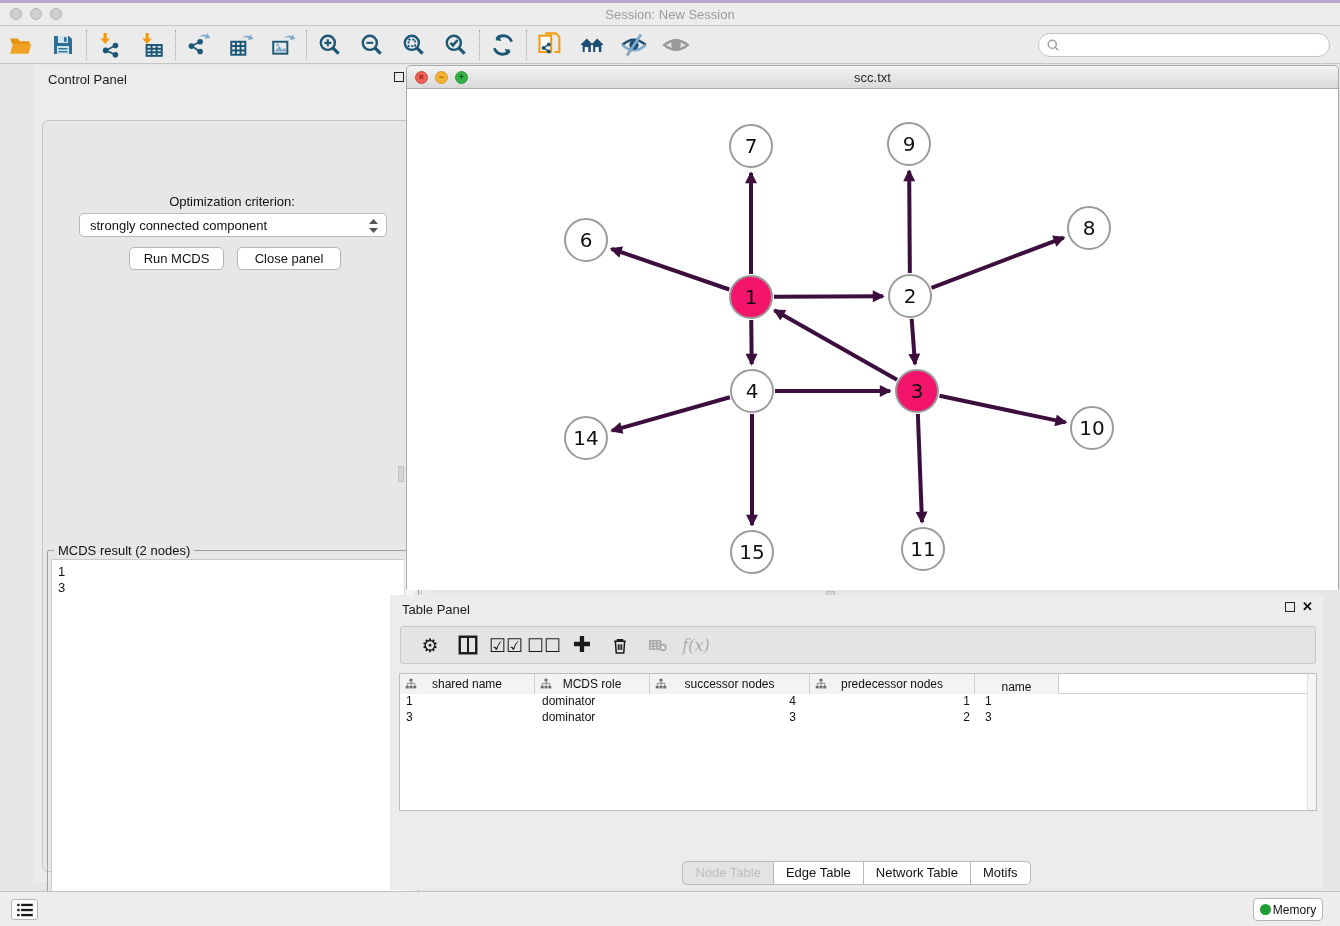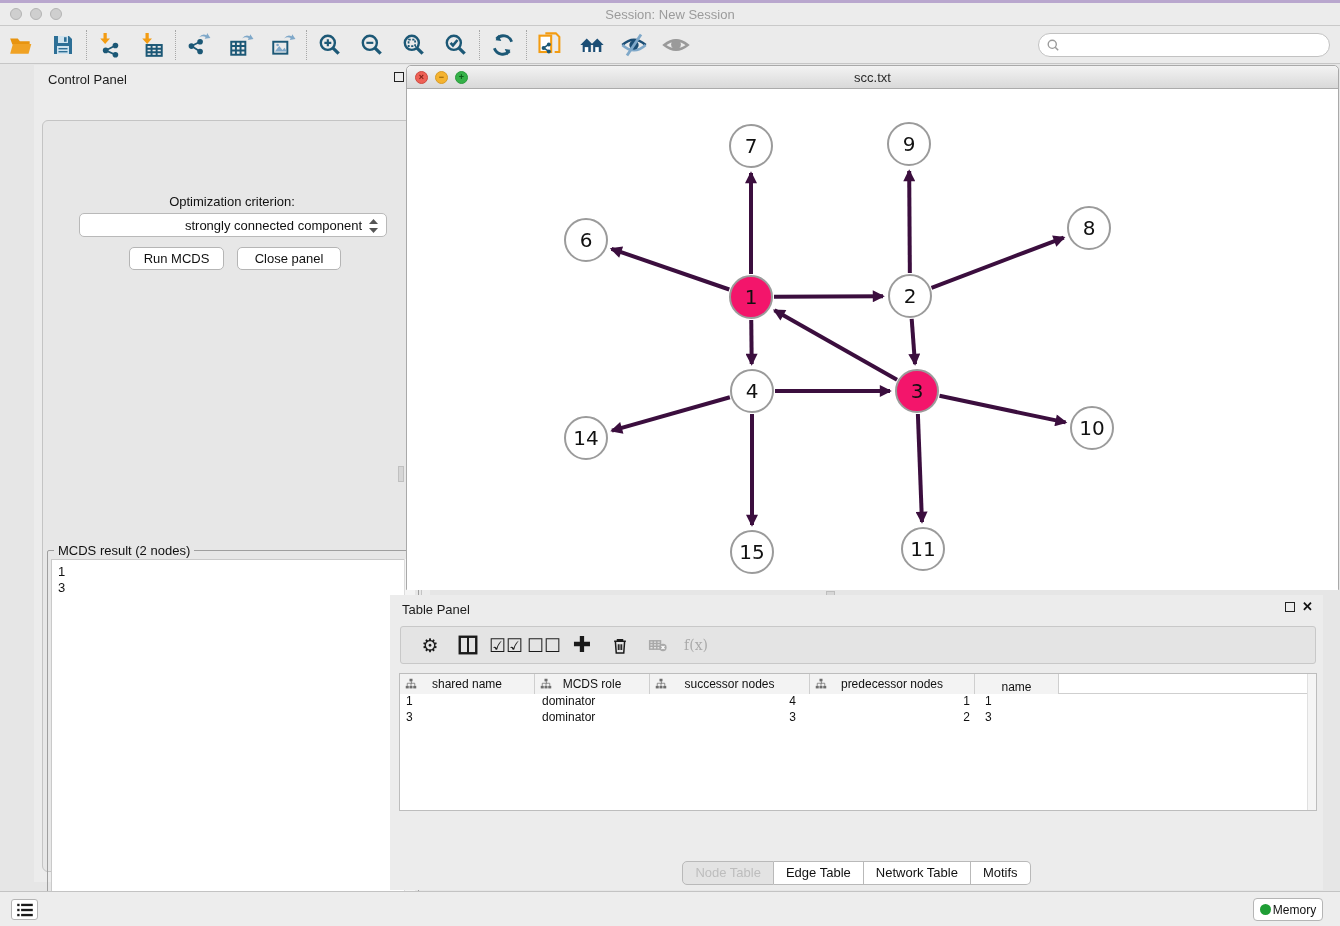--- a/index.html
+++ b/index.html
@@ -39,21 +39,21 @@
   .tab { font-size:13px; padding:3px 12px 4px; background:#fff; border:1px solid #b9b9b9; border-left:none; color:#111; }
   .tab:first-child { border-left:1px solid #b9b9b9; border-radius:5px 0 0 5px; }
   .tab:last-child { border-radius:0 5px 5px 0; }
   .tab.active { background:#e3e3e3; color:#bdbdbd; }
 
   .cp-content { position:absolute; left:8px; top:55px; width:380px; height:752px; background:#e7e7e7;
     border:1px solid #c4c4c4; border-radius:6px;text-decoration:underline; }
   .opt-label { position:absolute; left:0; width:100%; top:73px; text-align:center; font-size:13px; color:#111; }
   .cp-select { position:absolute; left:36px; top:92px; width:308px; height:24px; background:#fff;
     border:1px solid #b9b9b9; border-radius:5px; font-size:13px; display:flex; align-items:center;
-    padding:0 24px 0 10px; color:#111;justify-content:flex-end; }
+    padding:0 24px 0 10px; color:#111; }
   .cp-select svg { position:absolute; right:6px; top:4px; }
   .btn { position:absolute; height:23px; background:#fff; border:1px solid #b5b5b5; border-radius:5px;
     font-size:13px; display:flex; align-items:center; justify-content:center; color:#111; }
   .btn-run { left:86px; top:126px; width:95px; }
   .btn-close { left:194px; top:126px; width:104px; }
 
   .result-group { position:absolute; left:4px; top:429px; width:372px; height:383px;
     border:1px solid #9f9f9f; border-radius:2px; }
   .result-label { position:absolute; left:6px; top:-8px; background:#e7e7e7; padding:0 4px; font-size:13px; color:#111; }
   .result-area { position:absolute; left:3px; top:8px; right:3px; bottom:3px; background:#fff;
@@ -81,21 +81,21 @@
   .pane-grip { position:absolute; left:826px; top:591px; width:9px; height:7px; background:#d6d6d6; border:1px solid #bdbdbd; }
   .split-grip { position:absolute; left:398px; top:466px; width:6px; height:16px; background:#d6d6d6; border:1px solid #c0c0c0; }
 
   
   .table-panel { position:absolute; left:390px; top:595px; width:933px; height:295px; background:#ececec; }
   .tp-toolbar { position:absolute; left:10px; top:31px; width:916px; height:38px; background:#e4e4e4;
     border:1px solid #c8c8c8; border-radius:3px; display:flex; align-items:center; padding-left:10px; }
   .tp-ico { width:38px; height:30px; display:flex; align-items:center; justify-content:center;
     font-size:19px; color:#1a1a1a; }
   .tp-ico.gray { color:#a9a9a9; }
-  .fx { font-family:"DejaVu Serif", serif; font-size:14px; color:#ababab; }
+  .fx { font-family:"DejaVu Serif", serif; font-style:italic; font-size:16px; color:#ababab; }
 
   .tbl { position:absolute; left:9px; top:78px; width:918px; height:138px; background:#fff; border:1px solid #bdbdbd; }
   .tbl-header { display:flex; height:20px; border-bottom:1px solid #cfcfcf; }
   .th { position:relative; background:#f3f3f3; border-right:1px solid #cfcfcf; height:20px;
     font-size:12px; color:#111; display:flex; align-items:center; justify-content:center; }
   .th svg { position:absolute; left:5px; top:4px; }
   .trow { display:flex; height:16px; font-size:12px; color:#111; }
   .td { overflow:hidden; white-space:nowrap; }
   .tbl-scroll { position:absolute; right:0; top:0; bottom:0; width:9px; background:#f5f5f5; border-left:1px solid #e0e0e0; }
 

